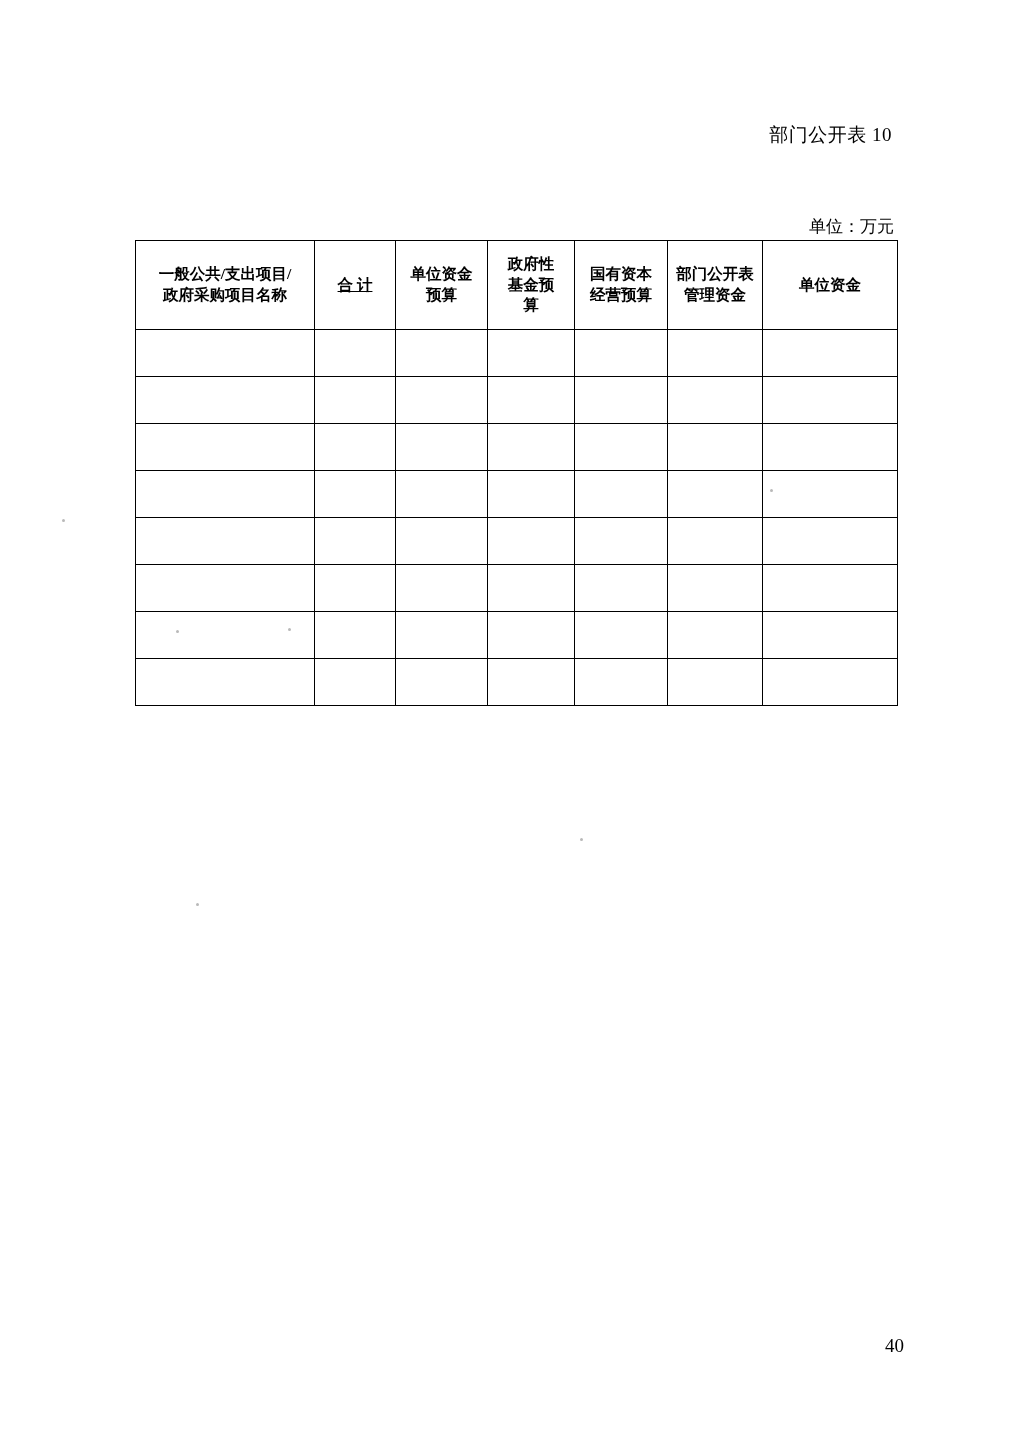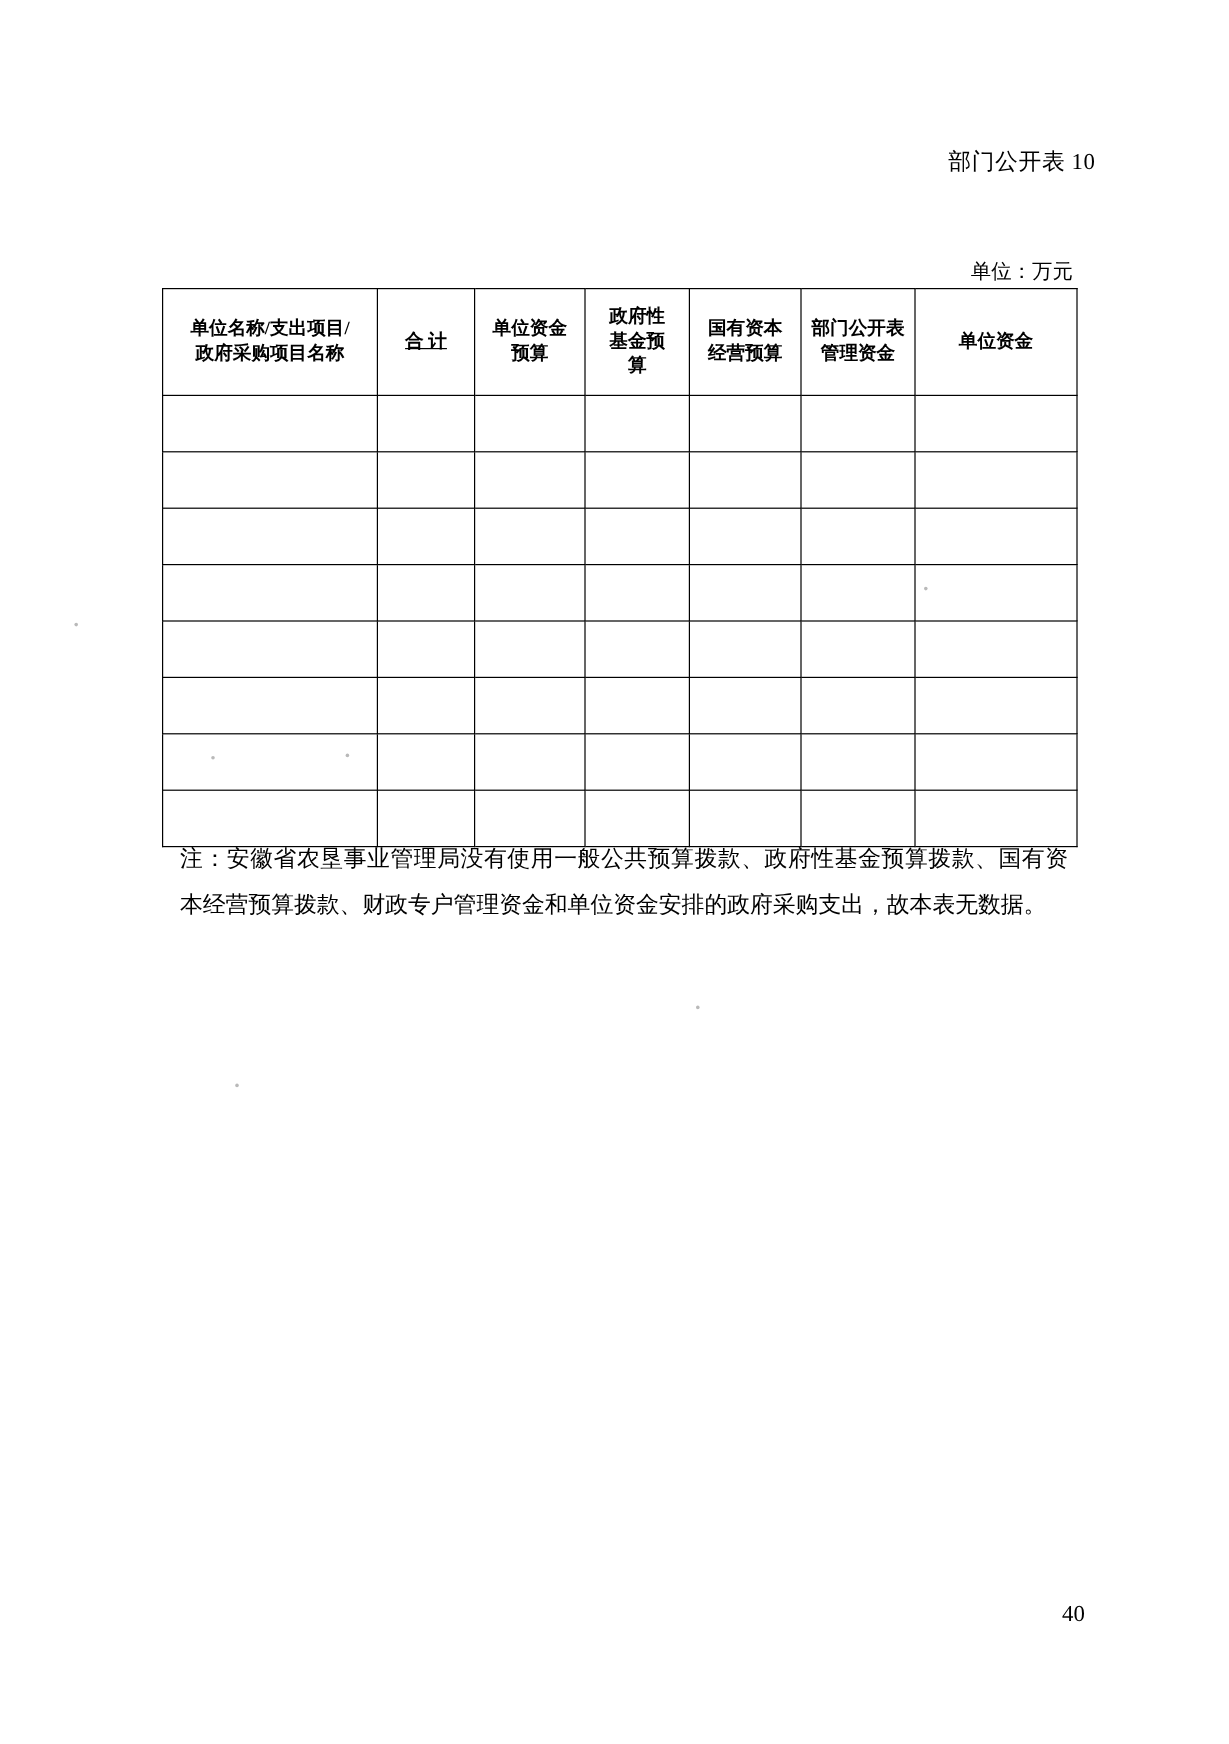--- a/index.html
+++ b/index.html
@@ -17,21 +17,21 @@
   }
   .page {
     position: relative;
     width: 1024px;
     height: 1453px;
     box-sizing: border-box;
   }
   .header-label {
     position: absolute;
     top: 122px;
-    right: 111px;
+    right: 132px;
     font-size: 19px;
     letter-spacing: 0.5px;
     font-family: "Liberation Serif", "DejaVu Serif", serif;
   }
   .doc-title {
     position: absolute;
     top: 160px;
     left: 0;
     width: 1024px;
     text-align: center;
@@ -111,21 +111,21 @@
 
   <div class="header-label">部门公开表 10</div>
 
 
   <div class="unit-label">单位：万元</div>
 
   <table class="budget">
     <thead>
       <tr>
         <th class="col-name">
-          <span class="hdr-line">单位名称/支出项目/</span>
+          <span class="hdr-line">一般公共/支出项目/</span>
           <span class="hdr-line">政府采购项目名称</span>
         </th>
         <th class="col-total">
           <span class="hdr-line">合 计</span>
         </th>
         <th class="col-pub">
           <span class="hdr-line">单位资金</span>
           <span class="hdr-line">预算</span>
         </th>
         <th class="col-fund">
@@ -215,23 +215,20 @@
         <td></td>
         <td></td>
         <td></td>
         <td></td>
         <td></td>
         <td></td>
       </tr>
     </tbody>
   </table>
 
-  <div class="note">
-    <p>注：安徽省农垦事业管理局没有使用一般公共预算拨款、政府性基金预算拨款、国有资本经营预算拨款、财政专户管理资金和单位资金安排的政府采购支出，故本表无数据。</p>
-  </div>
 
   <div class="page-number">40</div>
 
   <div class="speck" style="top:519px;left:62px;"></div>
   <div class="speck" style="top:630px;left:176px;"></div>
   <div class="speck" style="top:628px;left:288px;"></div>
   <div class="speck" style="top:489px;left:770px;"></div>
   <div class="speck" style="top:838px;left:580px;"></div>
   <div class="speck" style="top:903px;left:196px;"></div>
 

